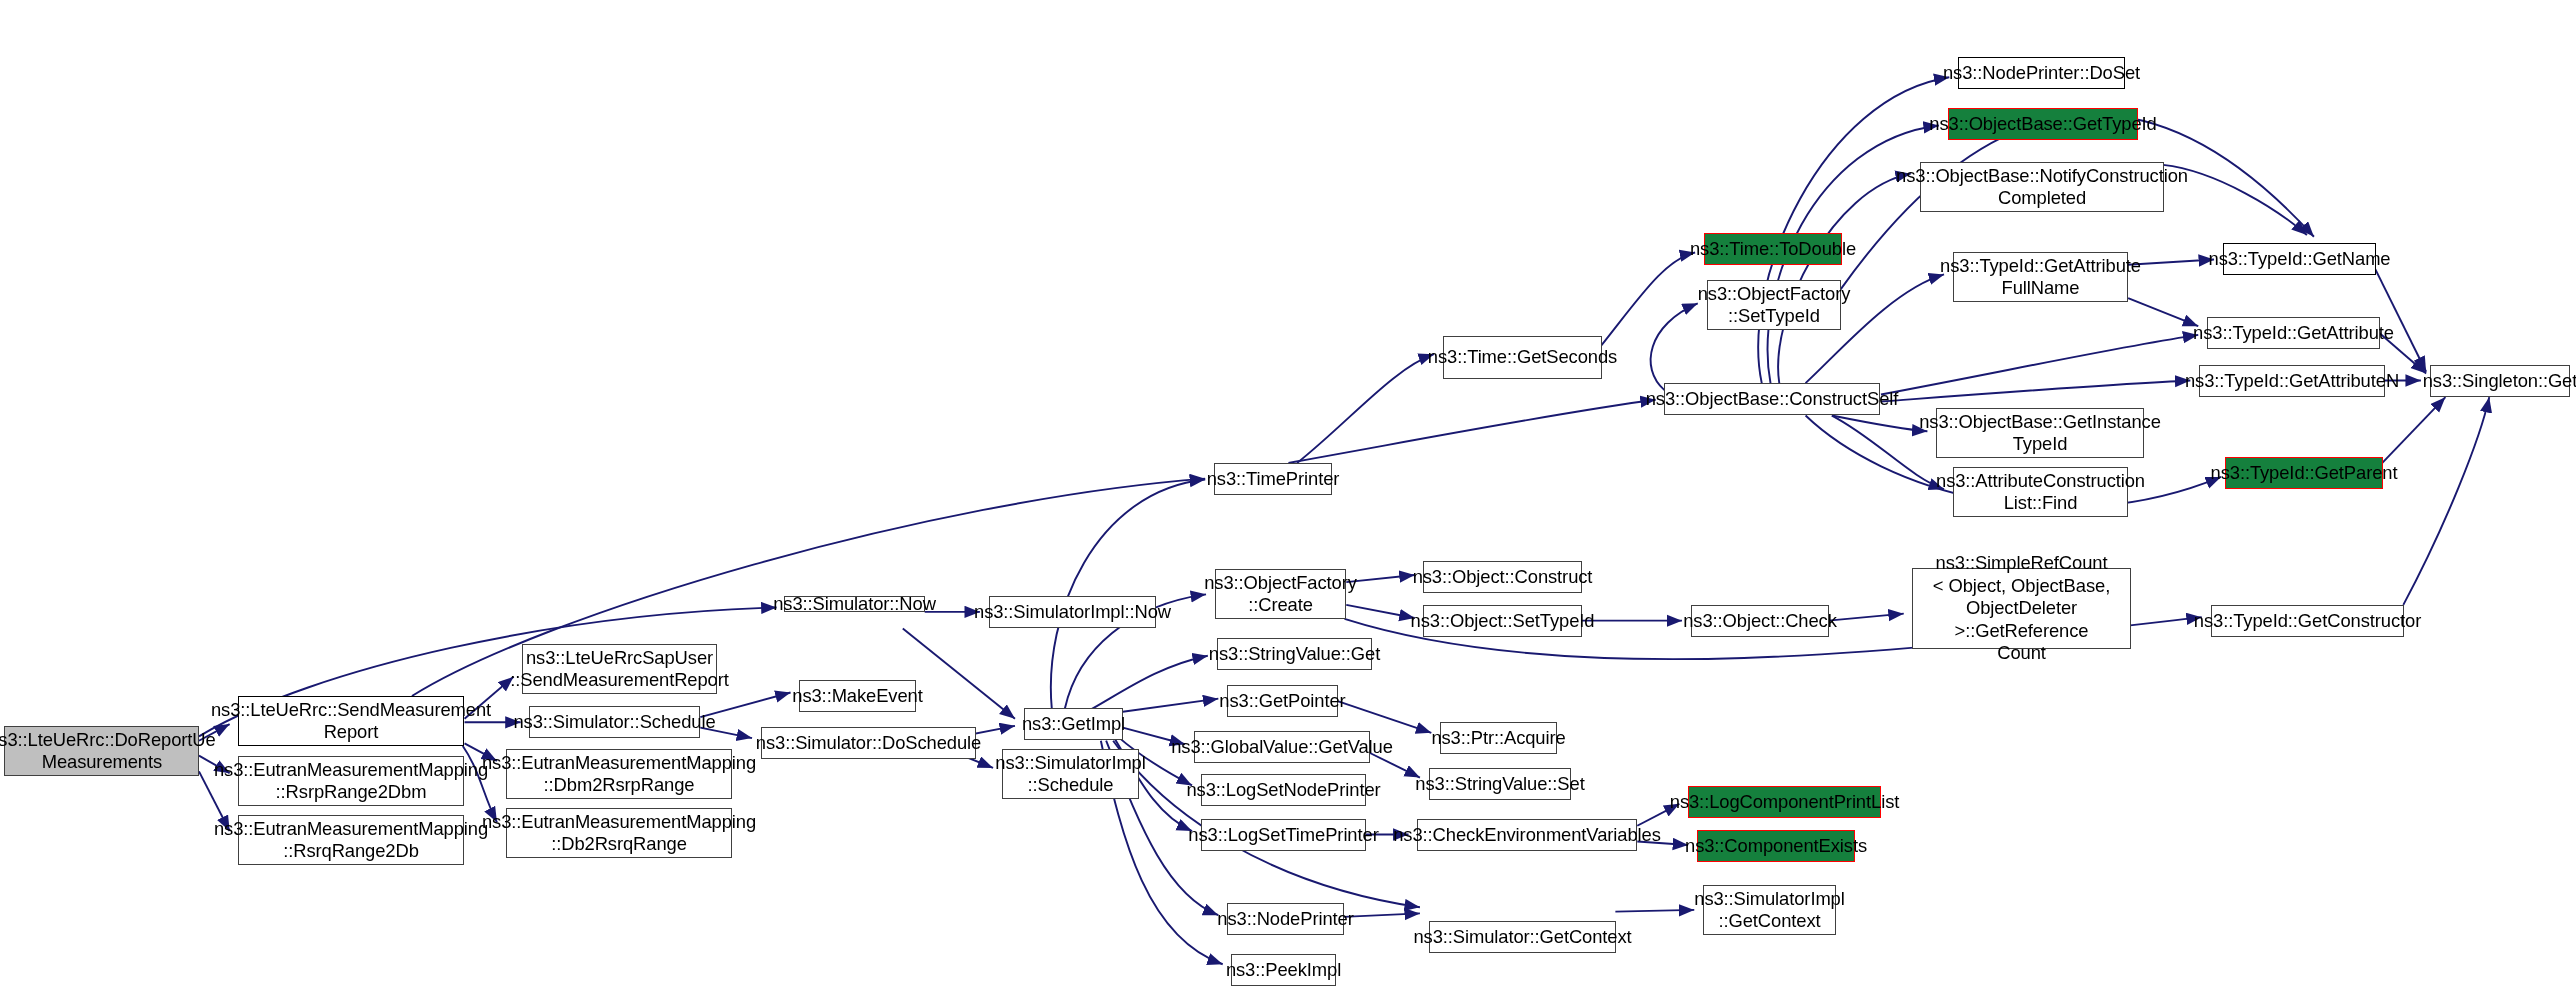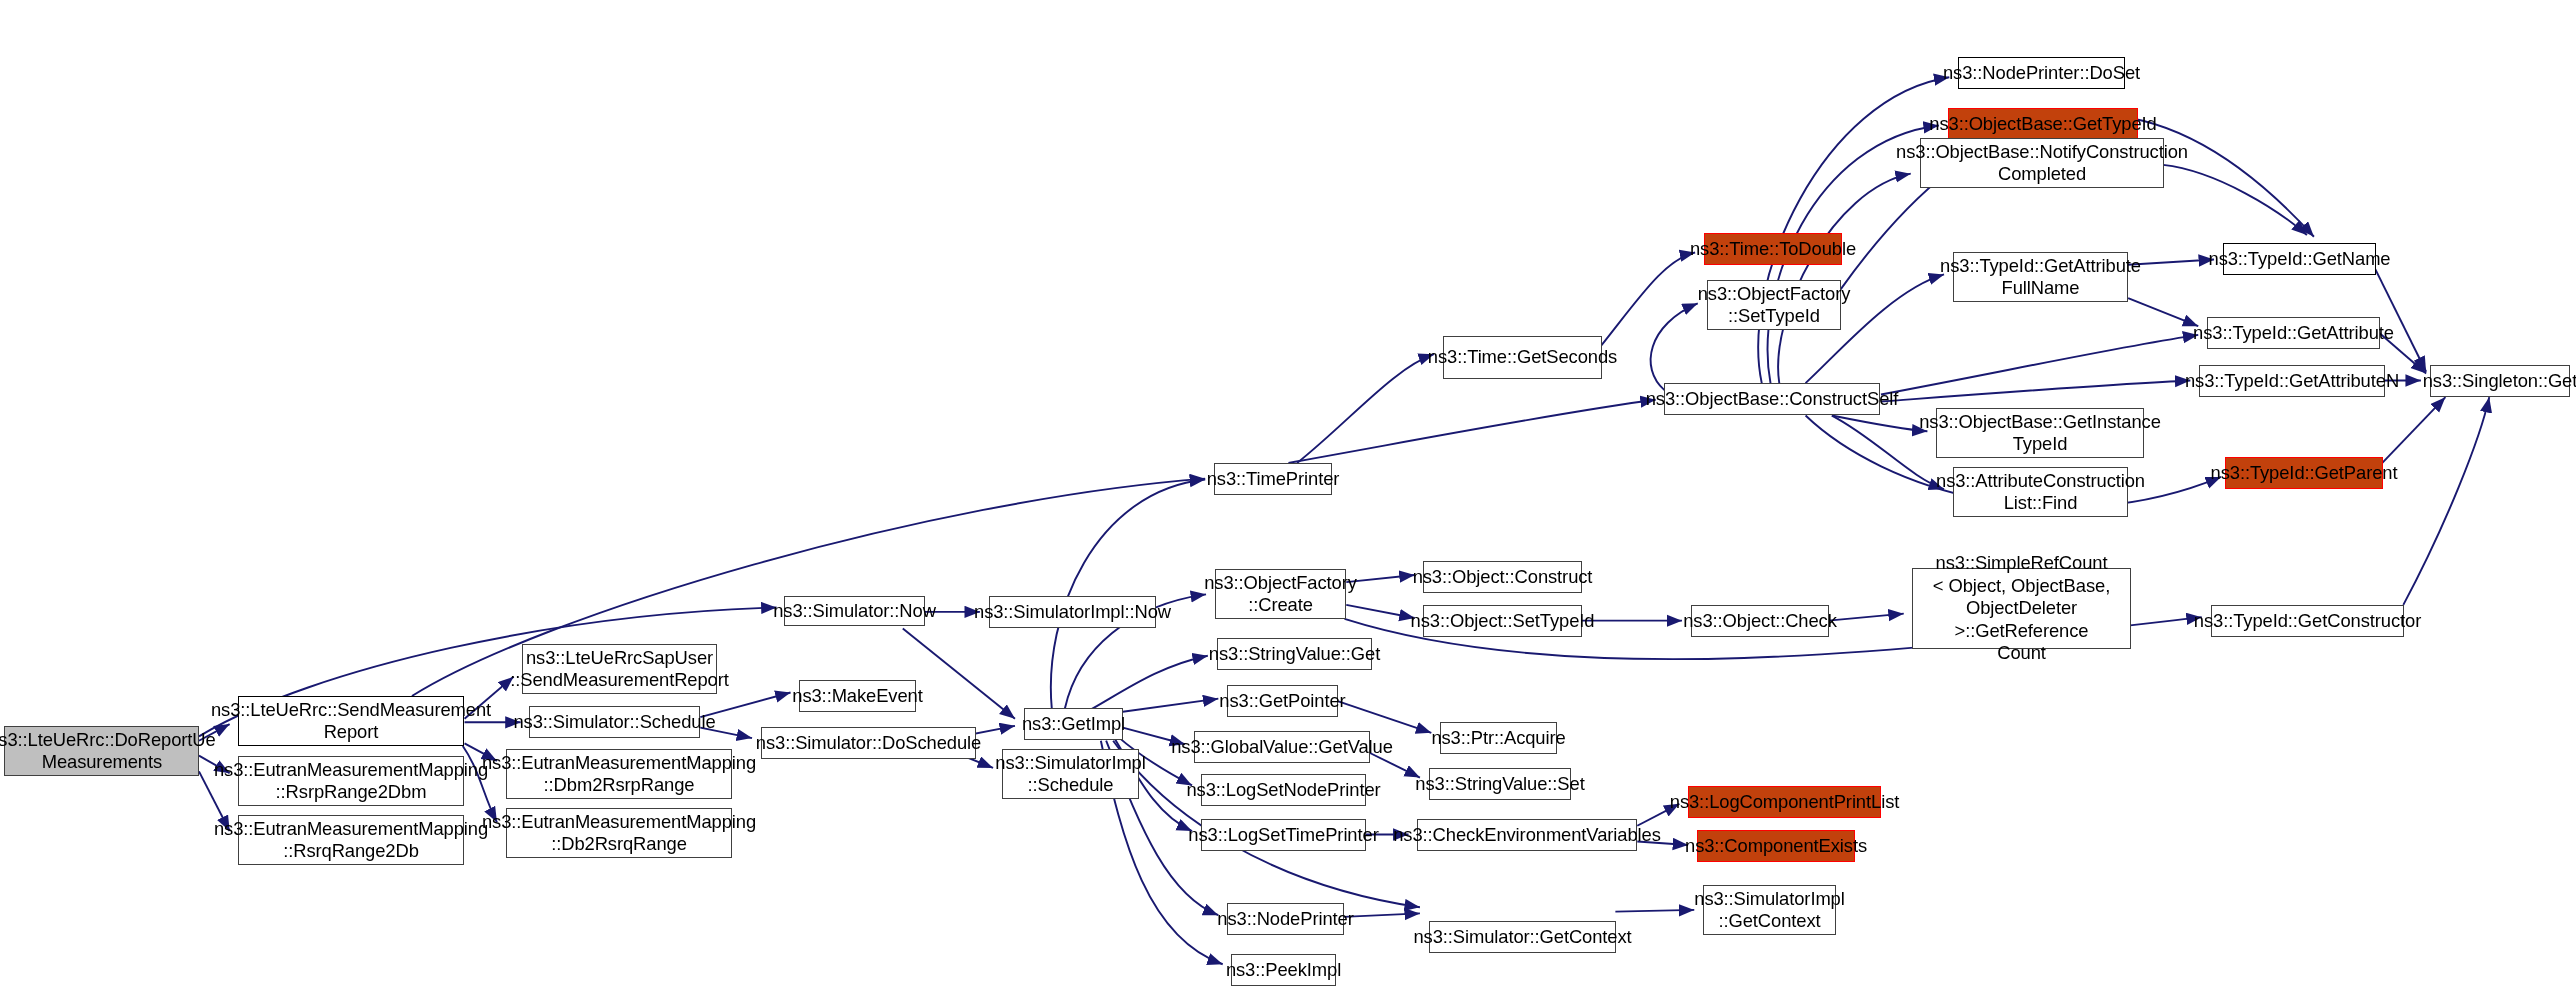--- a/index.html
+++ b/index.html
@@ -40,21 +40,21 @@
     padding: 0 3.5px;
     cursor: pointer;
     z-index: 5;
   }
   .node.root {
     background: #bfbfbf;
     border-color: #404040;
   }
   .node.redborder {
     border: 1.8px solid #ff0000;
-    background: #c2410c;
+    background: #15803d;
   }
   .node.thin {
     border: 0.9px solid #000000;
   }
   .node .lbl {
     display: block;
     white-space: pre-line;
   }
 </style>
 </head>
@@ -138,21 +138,21 @@
 ::RsrpRange2Dbm</span></div>
       <div class="node" style="left: 238px; top: 815px; width: 226px; height: 50px;"><span class="lbl">ns3::EutranMeasurementMapping
 ::RsrqRange2Db</span></div>
       <div class="node" style="left: 522px; top: 644px; width: 195px; height: 50px;"><span class="lbl">ns3::LteUeRrcSapUser
 ::SendMeasurementReport</span></div>
       <div class="node" style="left: 529px; top: 706px; width: 171px; height: 32px;"><span class="lbl">ns3::Simulator::Schedule</span></div>
       <div class="node" style="left: 506px; top: 749px; width: 226px; height: 50px;"><span class="lbl">ns3::EutranMeasurementMapping
 ::Dbm2RsrpRange</span></div>
       <div class="node" style="left: 506px; top: 808px; width: 226px; height: 50px;"><span class="lbl">ns3::EutranMeasurementMapping
 ::Db2RsrqRange</span></div>
-      <div class="node" style="left: 784px; top: 596px; width: 141px; height: 30px;"><span class="lbl">ns3::Simulator::Now</span></div>
+      <div class="node" style="left: 784px; top: 596px; width: 141px; height: 16px;"><span class="lbl">ns3::Simulator::Now</span></div>
       <div class="node" style="left: 989px; top: 596px; width: 167px; height: 32px;"><span class="lbl">ns3::SimulatorImpl::Now</span></div>
       <div class="node" style="left: 799px; top: 680px; width: 117px; height: 32px;"><span class="lbl">ns3::MakeEvent</span></div>
       <div class="node" style="left: 761px; top: 727px; width: 215px; height: 32px;"><span class="lbl">ns3::Simulator::DoSchedule</span></div>
       <div class="node" style="left: 1024px; top: 708px; width: 99px; height: 32px;"><span class="lbl">ns3::GetImpl</span></div>
       <div class="node" style="left: 1002px; top: 749px; width: 137px; height: 50px;"><span class="lbl">ns3::SimulatorImpl
 ::Schedule</span></div>
       <div class="node" style="left: 1214px; top: 463px; width: 118px; height: 32px;"><span class="lbl">ns3::TimePrinter</span></div>
       <div class="node" style="left: 1443px; top: 336px; width: 159px; height: 43px;"><span class="lbl">ns3::Time::GetSeconds</span></div>
       <div class="node redborder" style="left: 1704px; top: 233px; width: 138px; height: 32px;"><span class="lbl">ns3::Time::ToDouble</span></div>
       <div class="node" style="left: 1707px; top: 280px; width: 134px; height: 50px;"><span class="lbl">ns3::ObjectFactory
@@ -177,21 +177,21 @@
       <div class="node" style="left: 1417px; top: 819px; width: 220px; height: 32px;"><span class="lbl">ns3::CheckEnvironmentVariables</span></div>
       <div class="node redborder" style="left: 1688px; top: 786px; width: 193px; height: 32px;"><span class="lbl">ns3::LogComponentPrintList</span></div>
       <div class="node redborder" style="left: 1697px; top: 830px; width: 158px; height: 32px;"><span class="lbl">ns3::ComponentExists</span></div>
       <div class="node" style="left: 1227px; top: 903px; width: 117px; height: 32px;"><span class="lbl">ns3::NodePrinter</span></div>
       <div class="node" style="left: 1429px; top: 896px; width: 187px; height: 32px; margin-top: 25px;"><span class="lbl">ns3::Simulator::GetContext</span></div>
       <div class="node" style="left: 1703px; top: 885px; width: 133px; height: 50px;"><span class="lbl">ns3::SimulatorImpl
 ::GetContext</span></div>
       <div class="node" style="left: 1231px; top: 954px; width: 105px; height: 32px;"><span class="lbl">ns3::PeekImpl</span></div>
       <div class="node thin" style="left: 1958px; top: 57px; width: 167px; height: 32px;"><span class="lbl">ns3::NodePrinter::DoSet</span></div>
       <div class="node redborder" style="left: 1948px; top: 108px; width: 190px; height: 32px;"><span class="lbl">ns3::ObjectBase::GetTypeId</span></div>
-      <div class="node" style="left: 1920px; top: 138px; width: 244px; height: 50px;"><span class="lbl">ns3::ObjectBase::NotifyConstruction
+      <div class="node" style="left: 1920px; top: 162px; width: 244px; height: 50px;"><span class="lbl">ns3::ObjectBase::NotifyConstruction
 Completed</span></div>
       <div class="node" style="left: 1953px; top: 252px; width: 175px; height: 50px;"><span class="lbl">ns3::TypeId::GetAttribute
 FullName</span></div>
       <div class="node" style="left: 1936px; top: 408px; width: 208px; height: 50px;"><span class="lbl">ns3::ObjectBase::GetInstance
 TypeId</span></div>
       <div class="node" style="left: 1953px; top: 467px; width: 175px; height: 50px;"><span class="lbl">ns3::AttributeConstruction
 List::Find</span></div>
       <div class="node thin" style="left: 2223px; top: 243px; width: 153px; height: 32px;"><span class="lbl">ns3::TypeId::GetName</span></div>
       <div class="node" style="left: 2207px; top: 317px; width: 173px; height: 32px;"><span class="lbl">ns3::TypeId::GetAttribute</span></div>
       <div class="node" style="left: 2199px; top: 365px; width: 186px; height: 32px;"><span class="lbl">ns3::TypeId::GetAttributeN</span></div>

